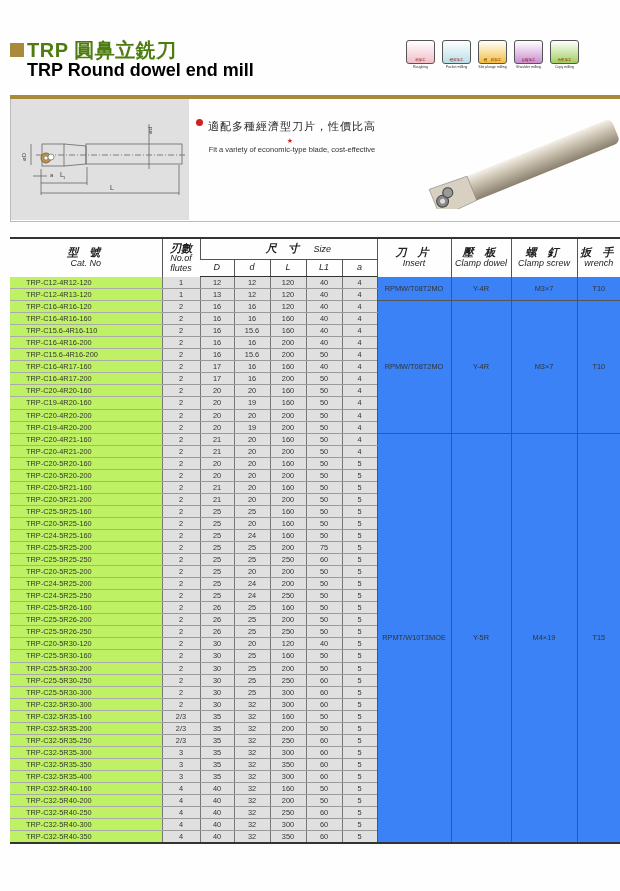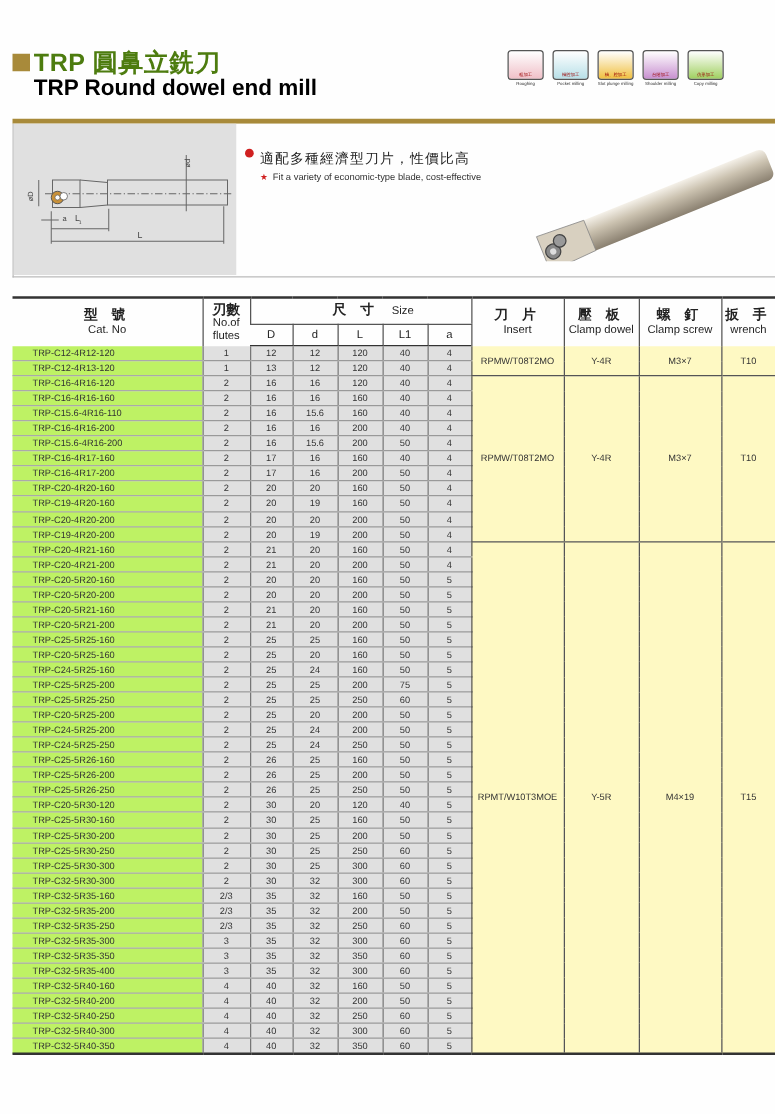--- a/index.html
+++ b/index.html
@@ -13,31 +13,31 @@
   .app-icon{width:29px;height:30px;display:flex;flex-direction:column;align-items:center;}
   .app-icon .box{width:27px;height:22px;border:1.5px solid #555;border-radius:3px;position:relative;overflow:hidden;}
   .app-icon .cap{font-size:3.5px;color:#333;margin-top:1px;white-space:nowrap;}
   .app-icon .lbl{position:absolute;bottom:1px;left:0;right:0;text-align:center;font-size:3.5px;color:#900;}
   .gold-bar{position:absolute;left:10px;top:95px;width:611px;height:4px;background:#a88a3a;}
   .feature-panel{position:absolute;left:10px;top:99px;width:610px;height:122px;border:1px solid #bbb;border-top:none;background:#fefefe;}
   .drawing-area{position:absolute;left:0;top:0;width:178px;height:121px;background:#e0e0e0;}
   .feature-text{position:absolute;left:185px;top:20px;}
   .feature-cn{font-size:11px;color:#222;display:flex;align-items:flex-start;letter-spacing:1px;}
   .dot{width:7px;height:7px;border-radius:50%;background:#d02020;margin-right:5px;}
-  .feature-en{font-size:7.5px;color:#333;margin-left:12px;margin-top:3px;display:flex;align-items:center;}
+  .feature-en{font-size:7.5px;color:#333;margin-left:12px;margin-top:3px;display:flex;align-items:center;flex-direction:column;}
   .star{color:#d02020;font-size:7px;margin-right:4px;}
   .tool-photo{position:absolute;left:395px;top:20px;width:220px;height:90px;}
   table.spec{position:absolute;left:10px;top:237px;width:610px;border-collapse:collapse;font-size:7.4px;}
-  table.spec th{font-weight:normal;border-left:1px solid #555;text-align:center;padding:0;line-height:1.05;}
+  table.spec th{font-weight:normal;border-left:1px solid #555;text-align:center;padding:0;line-height:1.05;font-style:italic;}
   table.spec th:first-child{border-left:none;}
   table.spec thead tr:first-child th{border-top:2px solid #333;}
   table.spec thead tr:last-child th{border-bottom:1px solid #333;}
   table.spec td{height:11.05px;padding:0;text-align:center;border-left:1px solid #777;border-bottom:1px solid #999;background:#e0e0e0;color:#333;}
   table.spec td.cat{background:#bef264;text-align:left;padding-left:16px;border-left:none;border-bottom:1px solid #aaa;}
-  table.spec td.grp{background:#fef9c3;border-left:1px solid #555;border-bottom:1px solid #555;}
+  table.spec td.grp{background:#3b82f6;border-left:1px solid #555;border-bottom:1px solid #555;}
   table.spec tbody tr:last-child td{border-bottom:2px solid #333;}
   table.spec td.grp.last{border-bottom:2px solid #333;}
   .h-cn{font-size:11px;font-weight:bold;letter-spacing:4px;}
   .h-en{font-size:9px;}
   .h-size{font-size:9px;}
   .sub-h{font-size:9px;height:16px;}
 </style>
 </head>
 <body>
 

